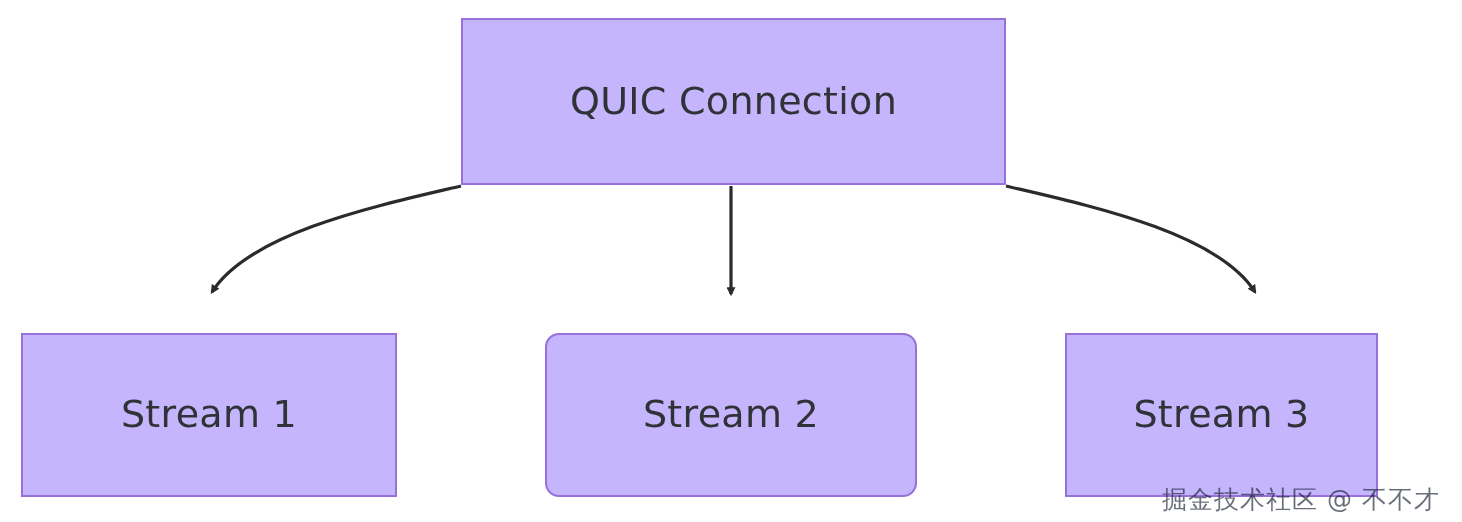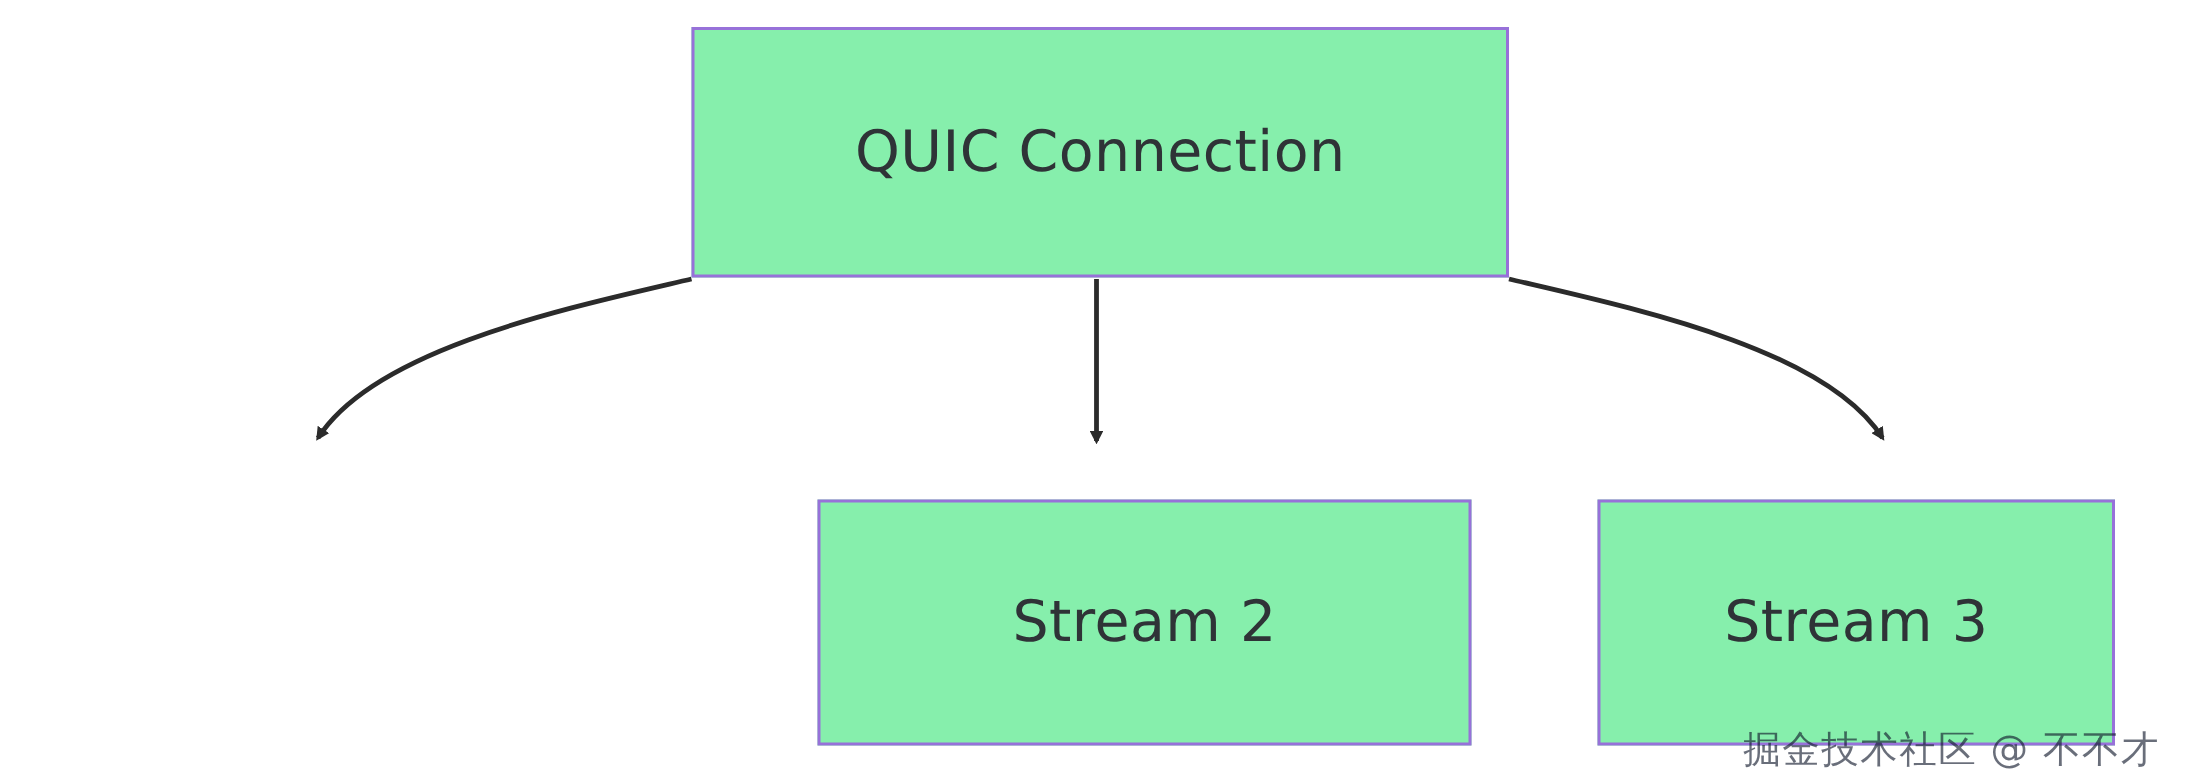--- a/index.html
+++ b/index.html
@@ -22,21 +22,21 @@
     position: absolute;
     left: 0;
     top: 0;
     width: 1462px;
     height: 522px;
     pointer-events: none;
   }
   .node {
     position: absolute;
     box-sizing: border-box;
-    background: #86efac;
+    background: #c4b5fd;
     border: 2px solid #9771d9;
     display: flex;
     align-items: center;
     justify-content: center;
   }
   .node-label {
     font-family: "DejaVu Sans", "Liberation Sans", sans-serif;
     font-size: 38px;
     font-weight: 400;
     color: #2f3337;
@@ -52,27 +52,28 @@
   }
   #node-stream-1 {
     left: 21px;
     top: 333px;
     width: 376px;
     height: 164px;
   }
   #node-stream-2 {
     left: 545px;
     top: 333px;
-    width: 436px;
+    width: 372px;
     height: 164px;
+    border-radius: 14px;
   }
   #node-stream-3 {
     left: 1065px;
     top: 333px;
-    width: 345px;
+    width: 313px;
     height: 164px;
   }
   #watermark {
     position: absolute;
     right: 22px;
     bottom: 6px;
     font-family: "DejaVu Sans", "Liberation Sans", sans-serif;
     font-size: 25px;
     color: #0f172a;
     opacity: 0.62;
@@ -97,20 +98,23 @@
 
     <path d="M 731 186 L 731 294" fill="none" stroke="#2b2b2b" stroke-width="3.2" marker-end="url(#arrow-head)"></path>
 
     <path d="M 1006 186 C 1087 205, 1217 232, 1255 292" fill="none" stroke="#2b2b2b" stroke-width="3.2" marker-end="url(#arrow-head)"></path>
   </svg>
 
   <div class="node" id="node-quic-connection">
     <span class="node-label">QUIC Connection</span>
   </div>
 
+  <div class="node" id="node-stream-1">
+    <span class="node-label">Stream 1</span>
+  </div>
 
   <div class="node" id="node-stream-2">
     <span class="node-label">Stream 2</span>
   </div>
 
   <div class="node" id="node-stream-3">
     <span class="node-label">Stream 3</span>
   </div>
 
   <div id="watermark">掘金技术社区 @ 不不才</div>

